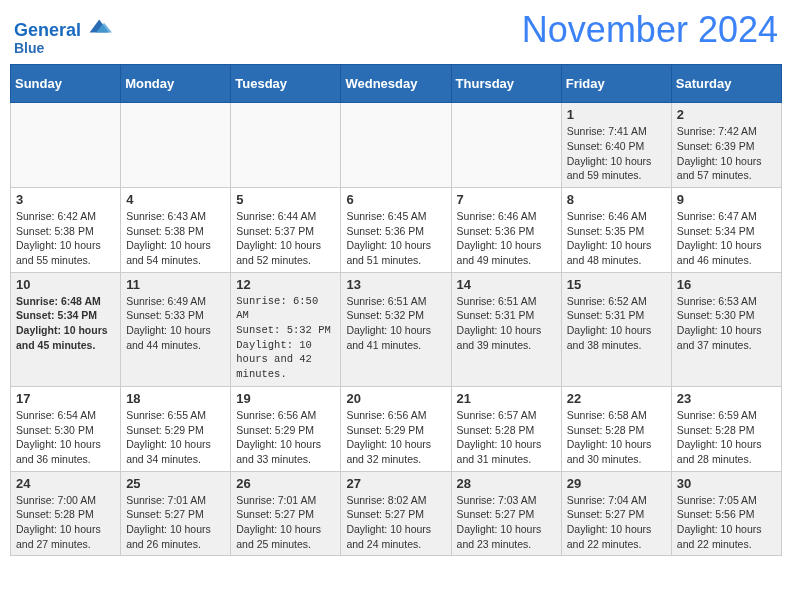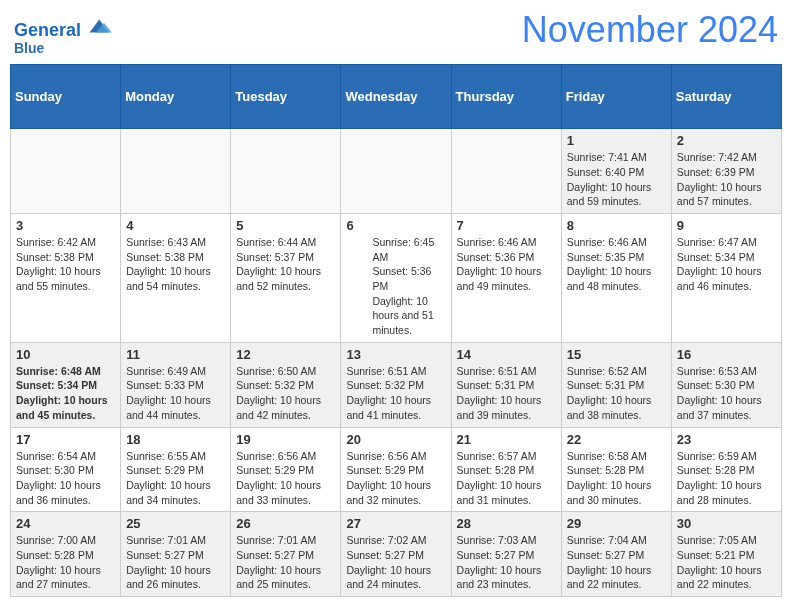--- a/index.html
+++ b/index.html
@@ -52,21 +52,21 @@
     .calendar {
       width: 100%;
       border-collapse: collapse;
       border: 1px solid #ccc;
     }
     .calendar th {
       background: #2a6db5;
       color: #fff;
       font-size: 13px;
       font-weight: bold;
-      padding: 24px 4px;
+      padding: 11px 4px;
       text-align: left;
       border: 1px solid #1a5aa0;
     }
     .calendar td {
       border: 1px solid #ccc;
       vertical-align: top;
       padding: 4px 5px;
       font-size: 11px;
       color: #333;
       background: #fff;
@@ -161,21 +161,21 @@
 Daylight: 10 hours and 54 minutes.</div>
         </td>
         <td>
           <span class="day-number">5</span>
           <div class="day-info" style="white-space: pre-line;">Sunrise: 6:44 AM
 Sunset: 5:37 PM
 Daylight: 10 hours and 52 minutes.</div>
         </td>
         <td>
           <span class="day-number">6</span>
-          <div class="day-info" style="white-space: pre-line; margin-left: 26px;">Sunrise: 6:45 AM
+          <div class="day-info" style="white-space: pre-line;">Sunrise: 6:45 AM
 Sunset: 5:36 PM
 Daylight: 10 hours and 51 minutes.</div>
         </td>
         <td>
           <span class="day-number">7</span>
           <div class="day-info" style="white-space: pre-line;">Sunrise: 6:46 AM
 Sunset: 5:36 PM
 Daylight: 10 hours and 49 minutes.</div>
         </td>
         <td>
@@ -199,21 +199,21 @@
 Daylight: 10 hours and 45 minutes.</div>
         </td>
         <td class="shaded">
           <span class="day-number">11</span>
           <div class="day-info" style="white-space: pre-line;">Sunrise: 6:49 AM
 Sunset: 5:33 PM
 Daylight: 10 hours and 44 minutes.</div>
         </td>
         <td class="shaded">
           <span class="day-number">12</span>
-          <div class="day-info" style="white-space: pre-line;">Sunrise: 6:50 AM
+          <div class="day-info" style="white-space: pre-line; font-family: Liberation Mono, monospace;">Sunrise: 6:50 AM
 Sunset: 5:32 PM
 Daylight: 10 hours and 42 minutes.</div>
         </td>
         <td class="shaded">
           <span class="day-number">13</span>
           <div class="day-info" style="white-space: pre-line;">Sunrise: 6:51 AM
 Sunset: 5:32 PM
 Daylight: 10 hours and 41 minutes.</div>
         </td>
         <td class="shaded">
@@ -293,37 +293,37 @@
 Daylight: 10 hours and 26 minutes.</div>
         </td>
         <td class="shaded">
           <span class="day-number">26</span>
           <div class="day-info" style="white-space: pre-line;">Sunrise: 7:01 AM
 Sunset: 5:27 PM
 Daylight: 10 hours and 25 minutes.</div>
         </td>
         <td class="shaded">
           <span class="day-number">27</span>
-          <div class="day-info" style="white-space: pre-line;">Sunrise: 7:02 AM
+          <div class="day-info" style="white-space: pre-line;">Sunrise: 8:02 AM
 Sunset: 5:27 PM
 Daylight: 10 hours and 24 minutes.</div>
         </td>
         <td class="shaded">
           <span class="day-number">28</span>
           <div class="day-info" style="white-space: pre-line;">Sunrise: 7:03 AM
 Sunset: 5:27 PM
 Daylight: 10 hours and 23 minutes.</div>
         </td>
         <td class="shaded">
           <span class="day-number">29</span>
           <div class="day-info" style="white-space: pre-line;">Sunrise: 7:04 AM
 Sunset: 5:27 PM
 Daylight: 10 hours and 22 minutes.</div>
         </td>
         <td class="shaded">
           <span class="day-number">30</span>
           <div class="day-info" style="white-space: pre-line;">Sunrise: 7:05 AM
-Sunset: 5:21 PM
+Sunset: 5:56 PM
 Daylight: 10 hours and 22 minutes.</div>
         </td>
       </tr>
     </tbody>
 </table>
 
 </body></html>

